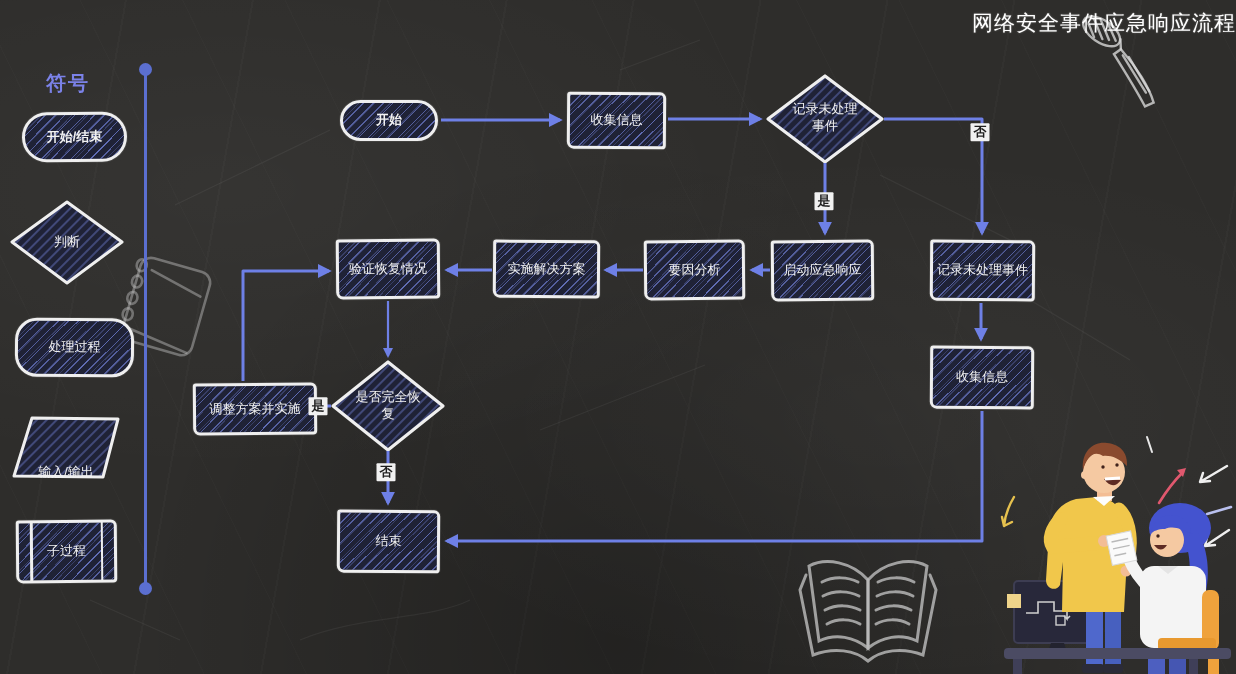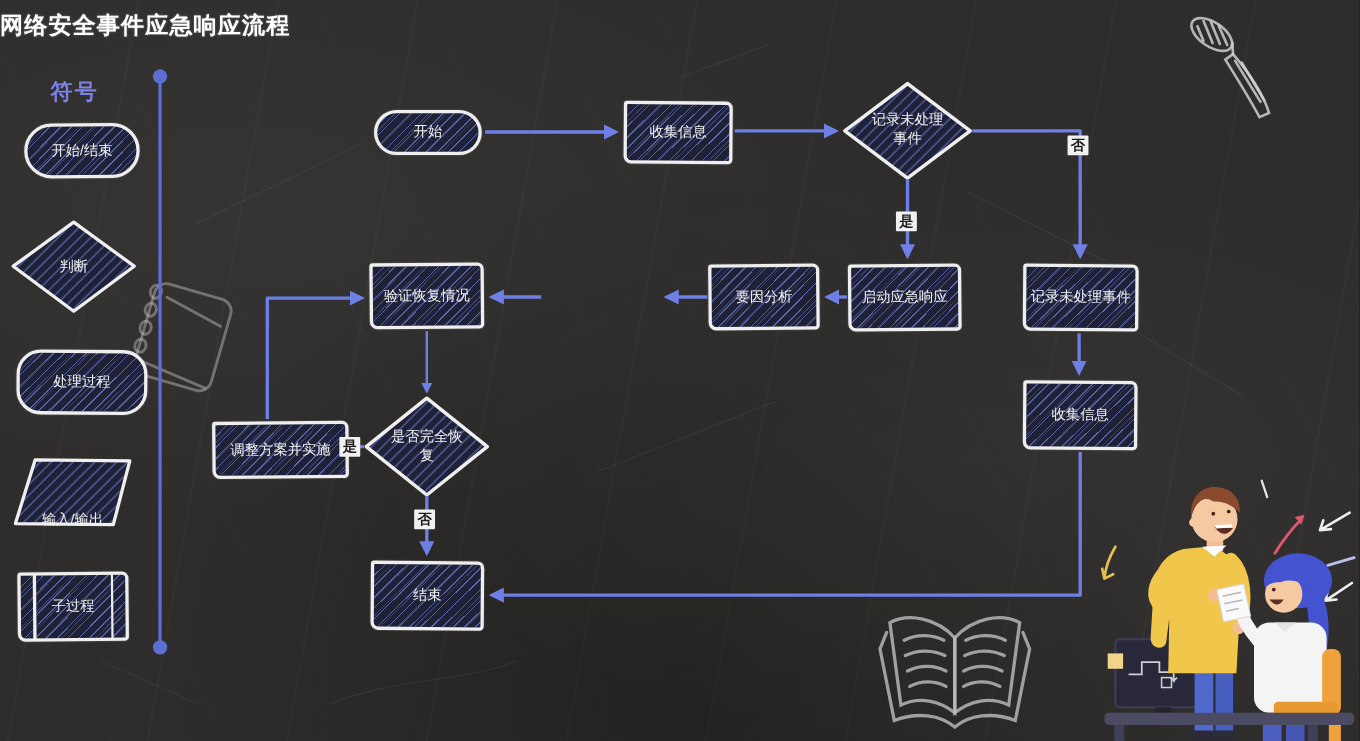--- a/index.html
+++ b/index.html
@@ -11,40 +11,40 @@
       radial-gradient(ellipse at 72% 62%, rgba(255,255,255,0.03), transparent 46%),
       radial-gradient(ellipse at 50% 95%, rgba(0,0,0,0.25), transparent 55%),
       repeating-linear-gradient(100deg, transparent 0 123px, rgba(255,255,255,0.02) 123px 125px),
       repeating-linear-gradient(64deg, transparent 0 91px, rgba(255,255,255,0.016) 91px 92px);
     font-family:"Liberation Sans","DejaVu Sans",sans-serif;
     color:#f0f0f0;
   }
   .layer{position:absolute;left:0;top:0;}
   svg.canvas{z-index:1;}
   .title{
-    position:absolute;left:0;top:9px;width:100%;text-align:left;z-index:4;
-    font-size:21px;font-weight:bold;letter-spacing:1px;color:#ffffff;
+    position:absolute;left:0;top:9px;width:100%;text-align:right;z-index:4;
+    font-size:21px;font-weight:normal;letter-spacing:1px;color:#ffffff;
     text-shadow:0 0 2px rgba(255,255,255,0.35);
   }
   .legend-heading{
     position:absolute;left:46px;top:70px;z-index:4;
     font-size:20px;font-weight:bold;color:#7b82e8;letter-spacing:2px;
   }
   .node{
     position:absolute;box-sizing:border-box;z-index:3;
     border:3px solid #efefef;border-radius:3px 6px 4px 7px;
     background-color:#1f2236;
     background-image:
       repeating-linear-gradient(135deg, rgba(128,145,242,0.55) 0 1px, transparent 1px 7px),
       repeating-linear-gradient(135deg, rgba(128,145,242,0.25) 0 1px, transparent 1px 11px);
     display:flex;align-items:center;justify-content:center;
     font-size:13px;line-height:1.3;text-align:center;color:#f2f2f2;padding:2px 3px;
     box-shadow:0 0 0 1px rgba(255,255,255,0.08);
   }
-  .stadium{border-radius:999px;}
+  .stadium{border-radius:999px;font-weight:bold;}
   .tilt-a{transform:rotate(-0.5deg);}
   .tilt-b{transform:rotate(0.45deg);}
   .overlay-label{
     position:absolute;z-index:4;display:flex;align-items:center;justify-content:center;
     font-size:13px;line-height:1.3;text-align:center;color:#f2f2f2;
   }
   .chip{
     position:absolute;z-index:5;transform:translate(-50%,-50%);
     background:#f1f1f1;color:#1e1e1e;font-size:13px;font-weight:bold;
     padding:0 3px;line-height:1.35;border-radius:1px;
@@ -225,20 +225,23 @@
   <div class="overlay-label" style="left:787px;top:94px;width:76px;height:48px;">记录未处理事件</div>
   <div class="node tilt-a" style="left:771px;top:240px;width:103px;height:61px;">
     <span>启动应急响应</span>
   </div>
   <div class="node tilt-b" style="left:930px;top:240px;width:105px;height:61px;">
     <span>记录未处理事件</span>
   </div>
   <div class="node tilt-a" style="left:644px;top:240px;width:101px;height:60px;">
     <span>要因分析</span>
   </div>
+  <div class="node tilt-b" style="left:493px;top:240px;width:107px;height:58px;">
+    <span>实施解决方案</span>
+  </div>
   <div class="node tilt-a" style="left:336px;top:239px;width:104px;height:60px;">
     <span>验证恢复情况</span>
   </div>
   <div class="node tilt-b" style="left:930px;top:346px;width:104px;height:63px;">
     <span>收集信息</span>
   </div>
   <div class="overlay-label" style="left:350px;top:382px;width:76px;height:48px;">是否完全恢复</div>
   <div class="node tilt-a" style="left:193px;top:383px;width:124px;height:52px;">
     <span>调整方案并实施</span>
   </div>

